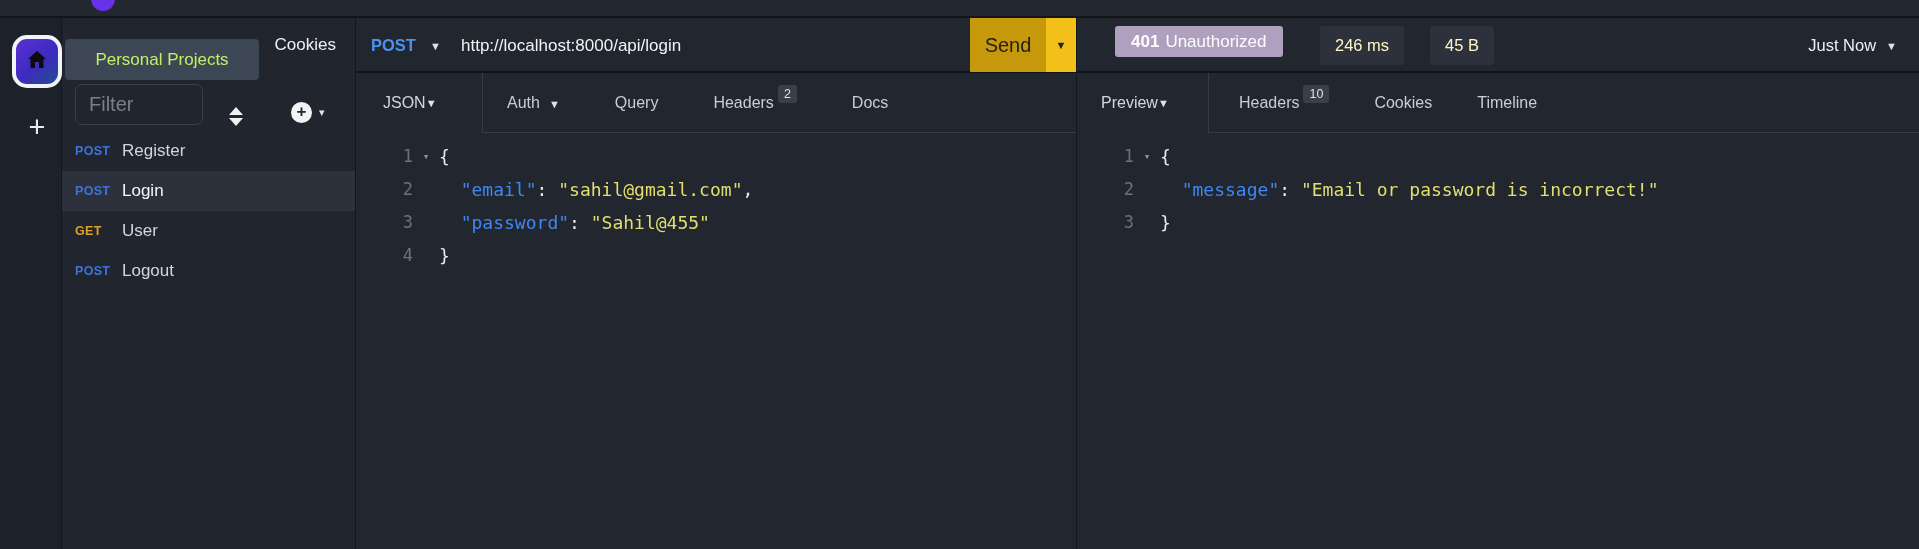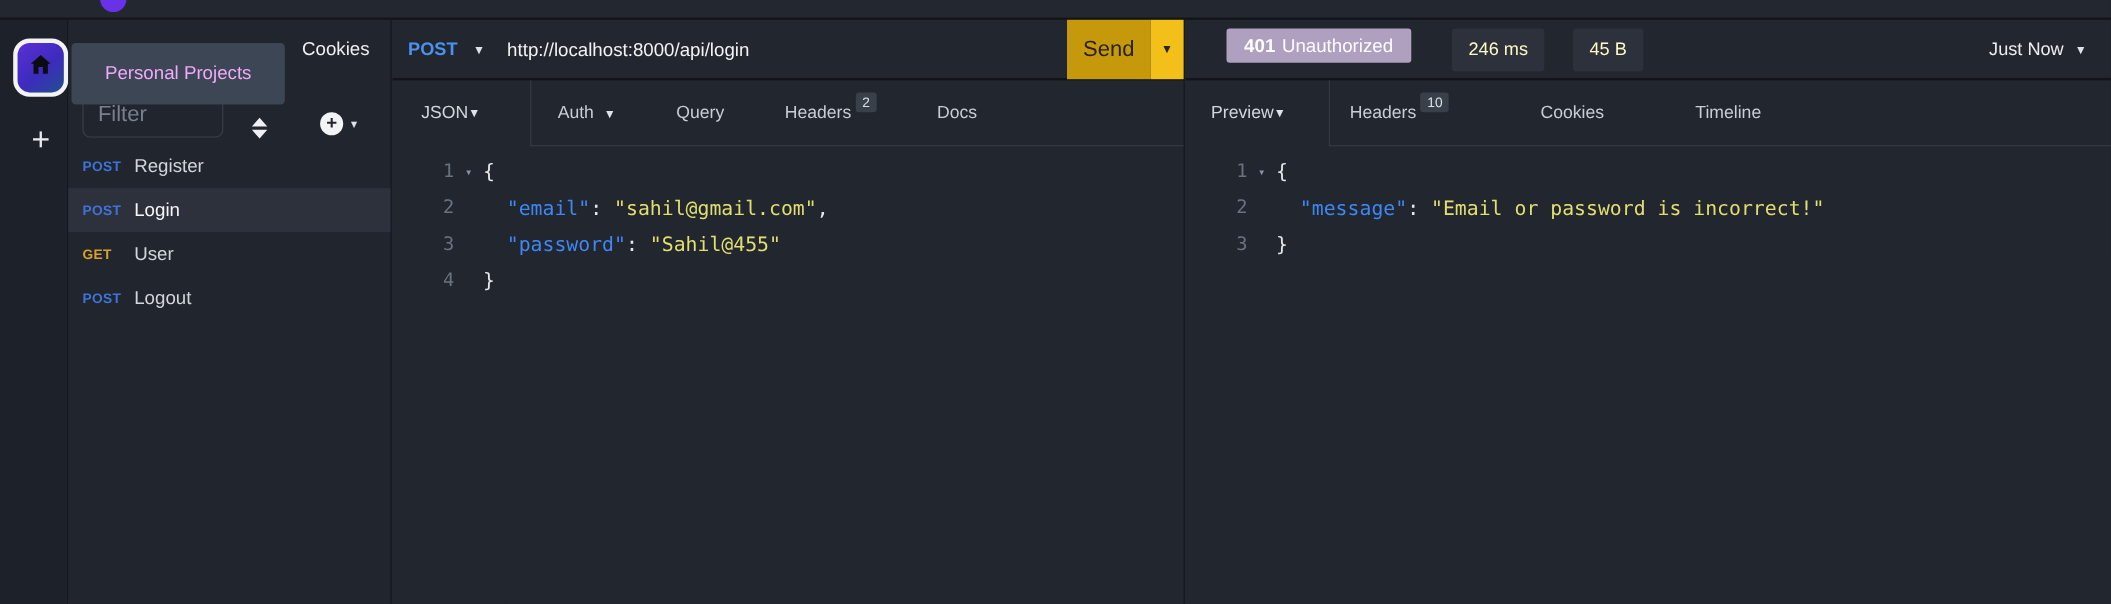--- a/index.html
+++ b/index.html
@@ -22,24 +22,24 @@
     border:4px solid #f2f3f6; border-radius:15px;
     background:linear-gradient(140deg,#5a2fd6 0%,#3d2bbd 55%,#20508e 100%);
     display:flex; align-items:center; justify-content:center; cursor:pointer; }
   .rail-plus { position:absolute; left:24px; top:94px; width:26px; height:30px;
     font-size:29px; font-weight:300; color:#e6e9ee; text-align:center; line-height:30px; cursor:pointer; }
   
   .sidebar { position:absolute; left:62px; top:18px; width:294px; bottom:0;
     background:#21252e; border-right:1px solid #14171c; }
   .cookies { position:absolute; right:19px; top:0; height:54px; line-height:54px;
     font-size:17px; color:#eef0f3; cursor:pointer; }
-  .pp-box { position:absolute; left:3px; top:21px; width:194px; height:56px;
+  .pp-box { position:absolute; left:3px; top:21px; width:194px; height:41px;
     background:#3d4654; border-radius:4px; z-index:5;
     display:flex; align-items:center; justify-content:center;
-    font-size:17px; color:#f0abfc; cursor:pointer; }
+    font-size:17px; color:#bef264; cursor:pointer; }
   .filter-input { position:absolute; left:13px; top:66px; width:128px; height:41px;
     background:transparent; border:1px solid #3a4049; border-radius:7px;
     color:#c6cbd3; font-size:20px; padding:0 13px; outline:none;
     font-family:"Liberation Sans",sans-serif; }
   .filter-input::placeholder { color:#79808c; }
   .sort-btn { position:absolute; left:164px; top:85px; width:20px; height:26px;
     display:flex; flex-direction:column; align-items:center; justify-content:center;
     gap:3px; cursor:pointer; }
   .tri-up { width:0; height:0; border-left:7px solid transparent; border-right:7px solid transparent;
     border-bottom:8px solid #eef0f3; }
@@ -215,21 +215,21 @@
     <div class="recency">
       <span>Just Now</span>
       <span class="caret">▼</span>
     </div>
   </div>
   <div class="tab-row" id="res-tabs">
       <div class="tab-active" style="left: 23px;">
         <span>Preview</span>
         <span class="caret">▼</span>
       </div>
-      <div class="tab-group" style="left: 130px; padding-left: 18px; gap: 83px;">
+      <div class="tab-group" style="left: 130px; padding-left: 30px; gap: 45px;">
         <div class="tab-item"><span>Headers</span><span class="tab-badge">10</span></div>
         <div class="tab-item"><span>Cookies</span></div>
         <div class="tab-item"><span>Timeline</span></div>
       </div>
     </div>
   <div class="editor" id="res-editor">
       <div class="code-line">
         <span class="ln">1</span>
         <span class="fold">▾</span>
         <span class="code"><span class="tok-p">{</span></span>

